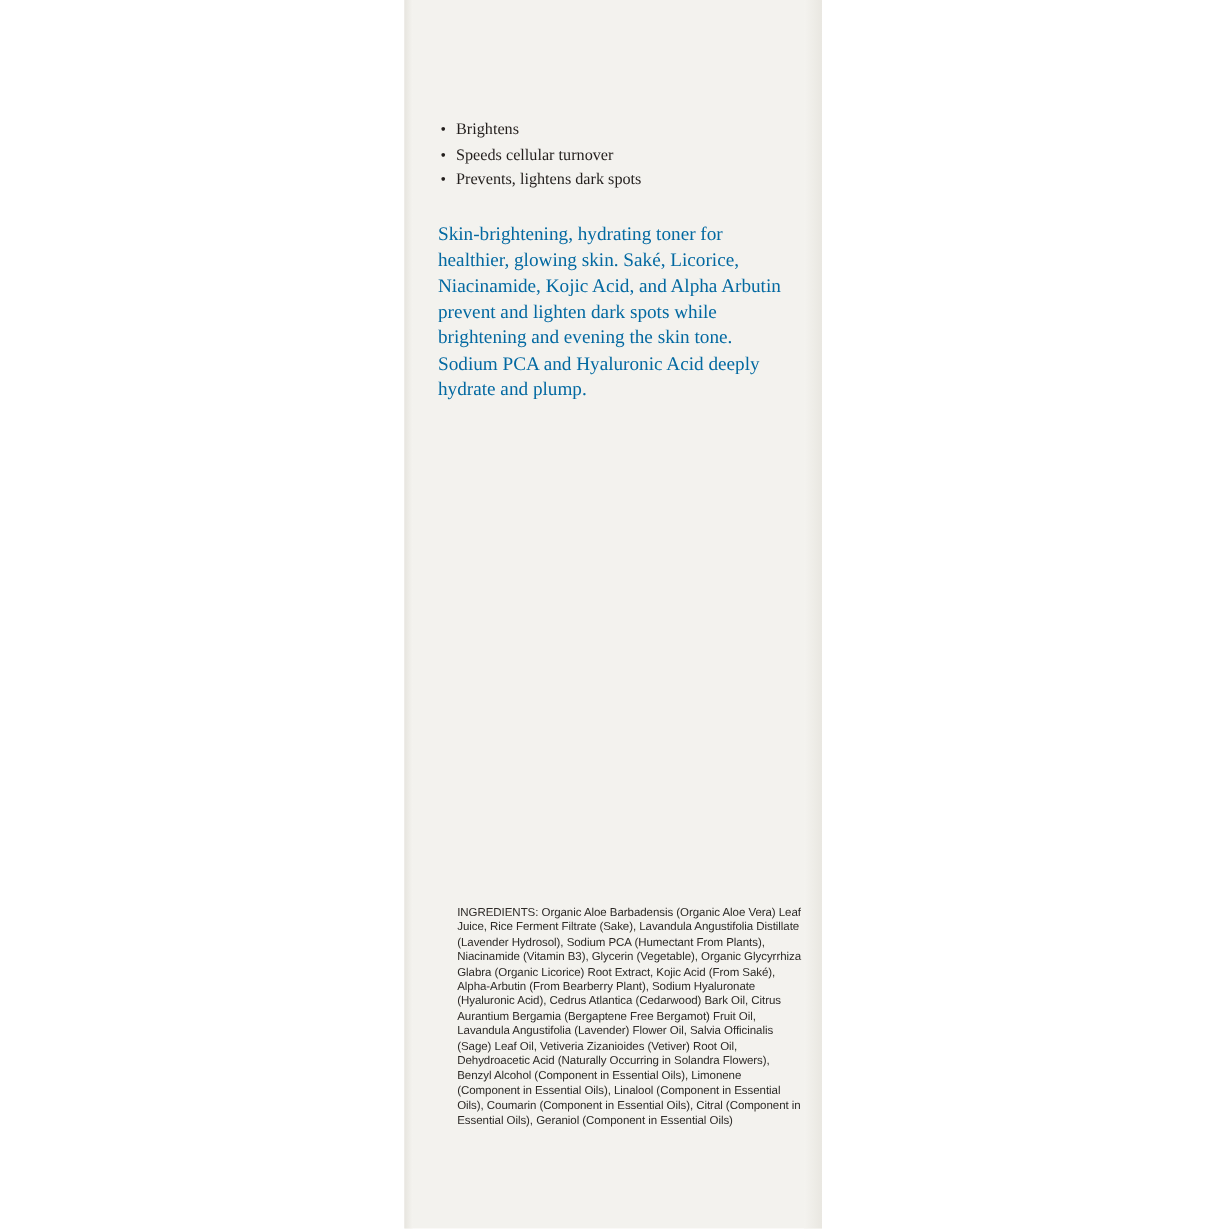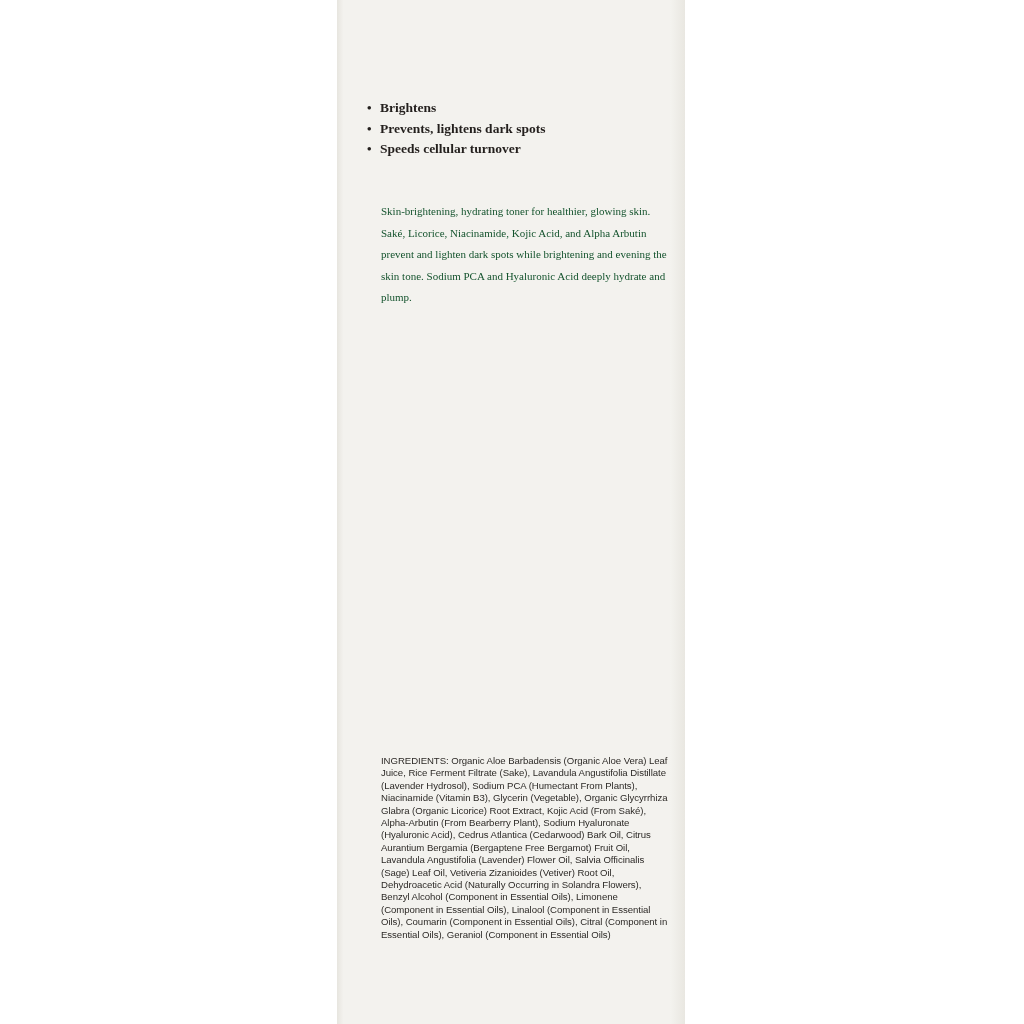--- a/index.html
+++ b/index.html
@@ -60,43 +60,43 @@
     top: 98px;
     left: 0px;
     width: 295px;
     margin: 0;
     padding: 0;
     list-style: none;
   }
   .bullets li {
     position: relative;
     font-family: "Liberation Serif", serif;
-    font-weight: bold;
+    font-weight: normal;
     font-size: 13.5px;
     line-height: 20.5px;
     color: #231f1d;
     padding-left: 15px;
   }
   .bullets li::before {
     content: "\2022";
     position: absolute;
     left: 2px;
     top: 0;
     font-size: 13px;
   }
 
   .para {
     position: absolute;
     left: 0px;
     width: 288px;
     font-family: "Liberation Serif", serif;
-    font-size: 11px;
+    font-size: 16px;
     line-height: 21.5px;
-    color: #14532d;
-    margin: 16px;
+    color: #0369a1;
+    margin: 0;
   }
   #para-desc { top: 185px; }
   #para-directions { top: 330px; }
   #para-mode { top: 418px; }
 
   
   .ingredients {
     position: absolute;
     left: 0px;
     top: 739px;
@@ -116,22 +116,22 @@
 <div class="page">
 
   <div class="panel"></div>
   <div class="panel-edge-left"></div>
   <div class="panel-edge-right"></div>
 
   <div class="content">
 
     <ul class="bullets">
       <li>Brightens</li>
+      <li>Speeds cellular turnover</li>
       <li>Prevents, lightens dark spots</li>
-      <li>Speeds cellular turnover</li>
     </ul>
 
     <p class="para" id="para-desc">Skin-brightening, hydrating toner for healthier, glowing skin. Saké, Licorice, Niacinamide, Kojic Acid, and Alpha Arbutin prevent and lighten dark spots while brightening and evening the skin tone. Sodium PCA and Hyaluronic Acid deeply hydrate and plump.</p>
 
 
 
     <p class="ingredients">INGREDIENTS: Organic Aloe Barbadensis (Organic Aloe Vera) Leaf Juice, Rice Ferment Filtrate (Sake), Lavandula Angustifolia Distillate (Lavender Hydrosol), Sodium PCA (Humectant From Plants), Niacinamide (Vitamin B3), Glycerin (Vegetable), Organic Glycyrrhiza Glabra (Organic Licorice) Root Extract, Kojic Acid (From Saké), Alpha-Arbutin (From Bearberry Plant), Sodium Hyaluronate (Hyaluronic Acid), Cedrus Atlantica (Cedarwood) Bark Oil, Citrus Aurantium Bergamia (Bergaptene Free Bergamot) Fruit Oil, Lavandula Angustifolia (Lavender) Flower Oil, Salvia Officinalis (Sage) Leaf Oil, Vetiveria Zizanioides (Vetiver) Root Oil, Dehydroacetic Acid (Naturally Occurring in Solandra Flowers), Benzyl Alcohol (Component in Essential Oils), Limonene (Component in Essential Oils), Linalool (Component in Essential Oils), Coumarin (Component in Essential Oils), Citral (Component in Essential Oils), Geraniol (Component in Essential Oils)</p>
 
   </div>
 </div>

